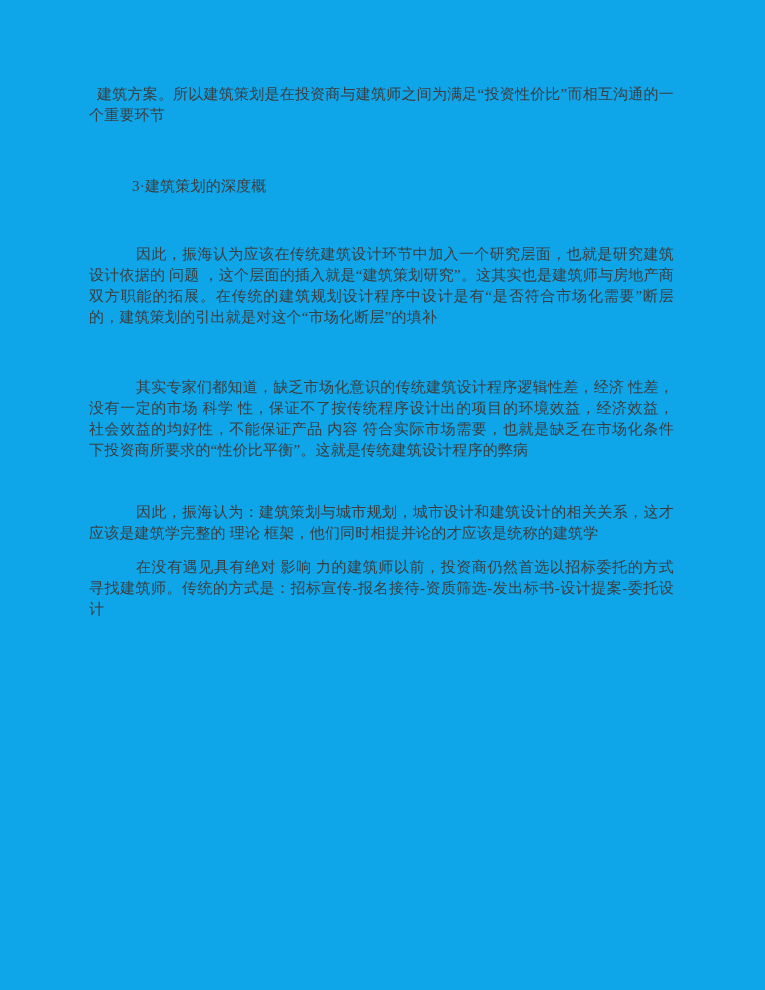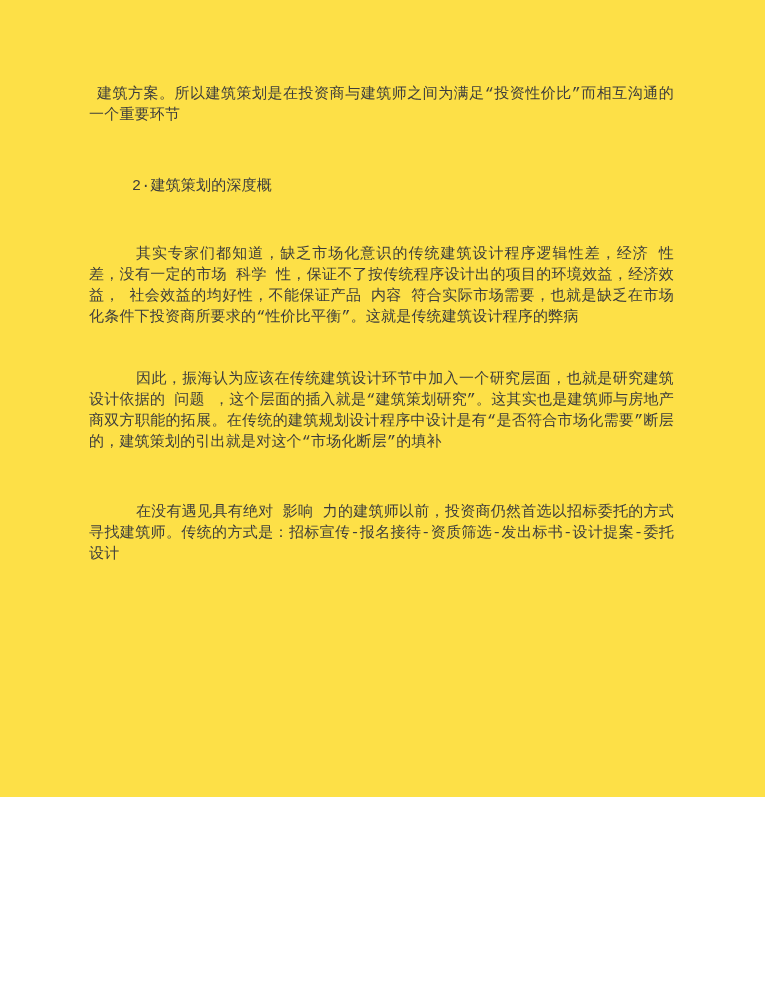--- a/index.html
+++ b/index.html
@@ -3,24 +3,24 @@
 <meta charset="utf-8">
 <style>
   html, body {
     margin: 0;
     padding: 0;
     background: #ffffff;
   }
   .page {
     position: relative;
     width: 765px;
-    height: 797px;
-    background: #fde047;
+    height: 990px;
+    background: #0ea5e9;
     overflow: hidden;
-    font-family: Liberation Mono, monospace;
+    font-family: Liberation Serif, serif;
   }
   .content {
     position: absolute;
     left: 89px;
     top: 84px;
     width: 585px;
   }
   .block {
     font-size: 15px;
     line-height: 21px;
@@ -42,26 +42,27 @@
   .mb13 { margin-bottom: 13px; }
 </style>
 </head>
 <body>
 
 <div class="page">
   <div class="content">
 
     <p class="block para-cont mb50">建筑方案。所以建筑策划是在投资商与建筑师之间为满足“投资性价比”而相互沟通的一个重要环节</p>
 
-    <p class="block heading mb47">2·建筑策划的深度概</p>
+    <p class="block heading mb47">3·建筑策划的深度概</p>
+
+    <p class="block para mb49">因此，振海认为应该在传统建筑设计环节中加入一个研究层面，也就是研究建筑设计依据的 问题 ，这个层面的插入就是“建筑策划研究”。这其实也是建筑师与房地产商双方职能的拓展。在传统的建筑规划设计程序中设计是有“是否符合市场化需要”断层的，建筑策划的引出就是对这个“市场化断层”的填补</p>
 
     <p class="block para mb41">其实专家们都知道，缺乏市场化意识的传统建筑设计程序逻辑性差，经济 性差，没有一定的市场 科学 性，保证不了按传统程序设计出的项目的环境效益，经济效益， 社会效益的均好性，不能保证产品 内容 符合实际市场需要，也就是缺乏在市场化条件下投资商所要求的“性价比平衡”。这就是传统建筑设计程序的弊病</p>
 
-    <p class="block para mb49">因此，振海认为应该在传统建筑设计环节中加入一个研究层面，也就是研究建筑设计依据的 问题 ，这个层面的插入就是“建筑策划研究”。这其实也是建筑师与房地产商双方职能的拓展。在传统的建筑规划设计程序中设计是有“是否符合市场化需要”断层的，建筑策划的引出就是对这个“市场化断层”的填补</p>
-
+    <p class="block para mb13">因此，振海认为：建筑策划与城市规划，城市设计和建筑设计的相关关系，这才应该是建筑学完整的 理论 框架，他们同时相提并论的才应该是统称的建筑学</p>
 
 
 
     <p class="block para mb52">在没有遇见具有绝对 影响 力的建筑师以前，投资商仍然首选以招标委托的方式寻找建筑师。传统的方式是：招标宣传-报名接待-资质筛选-发出标书-设计提案-委托设计</p>
 
 
   </div>
 </div>
 
 </body></html>

